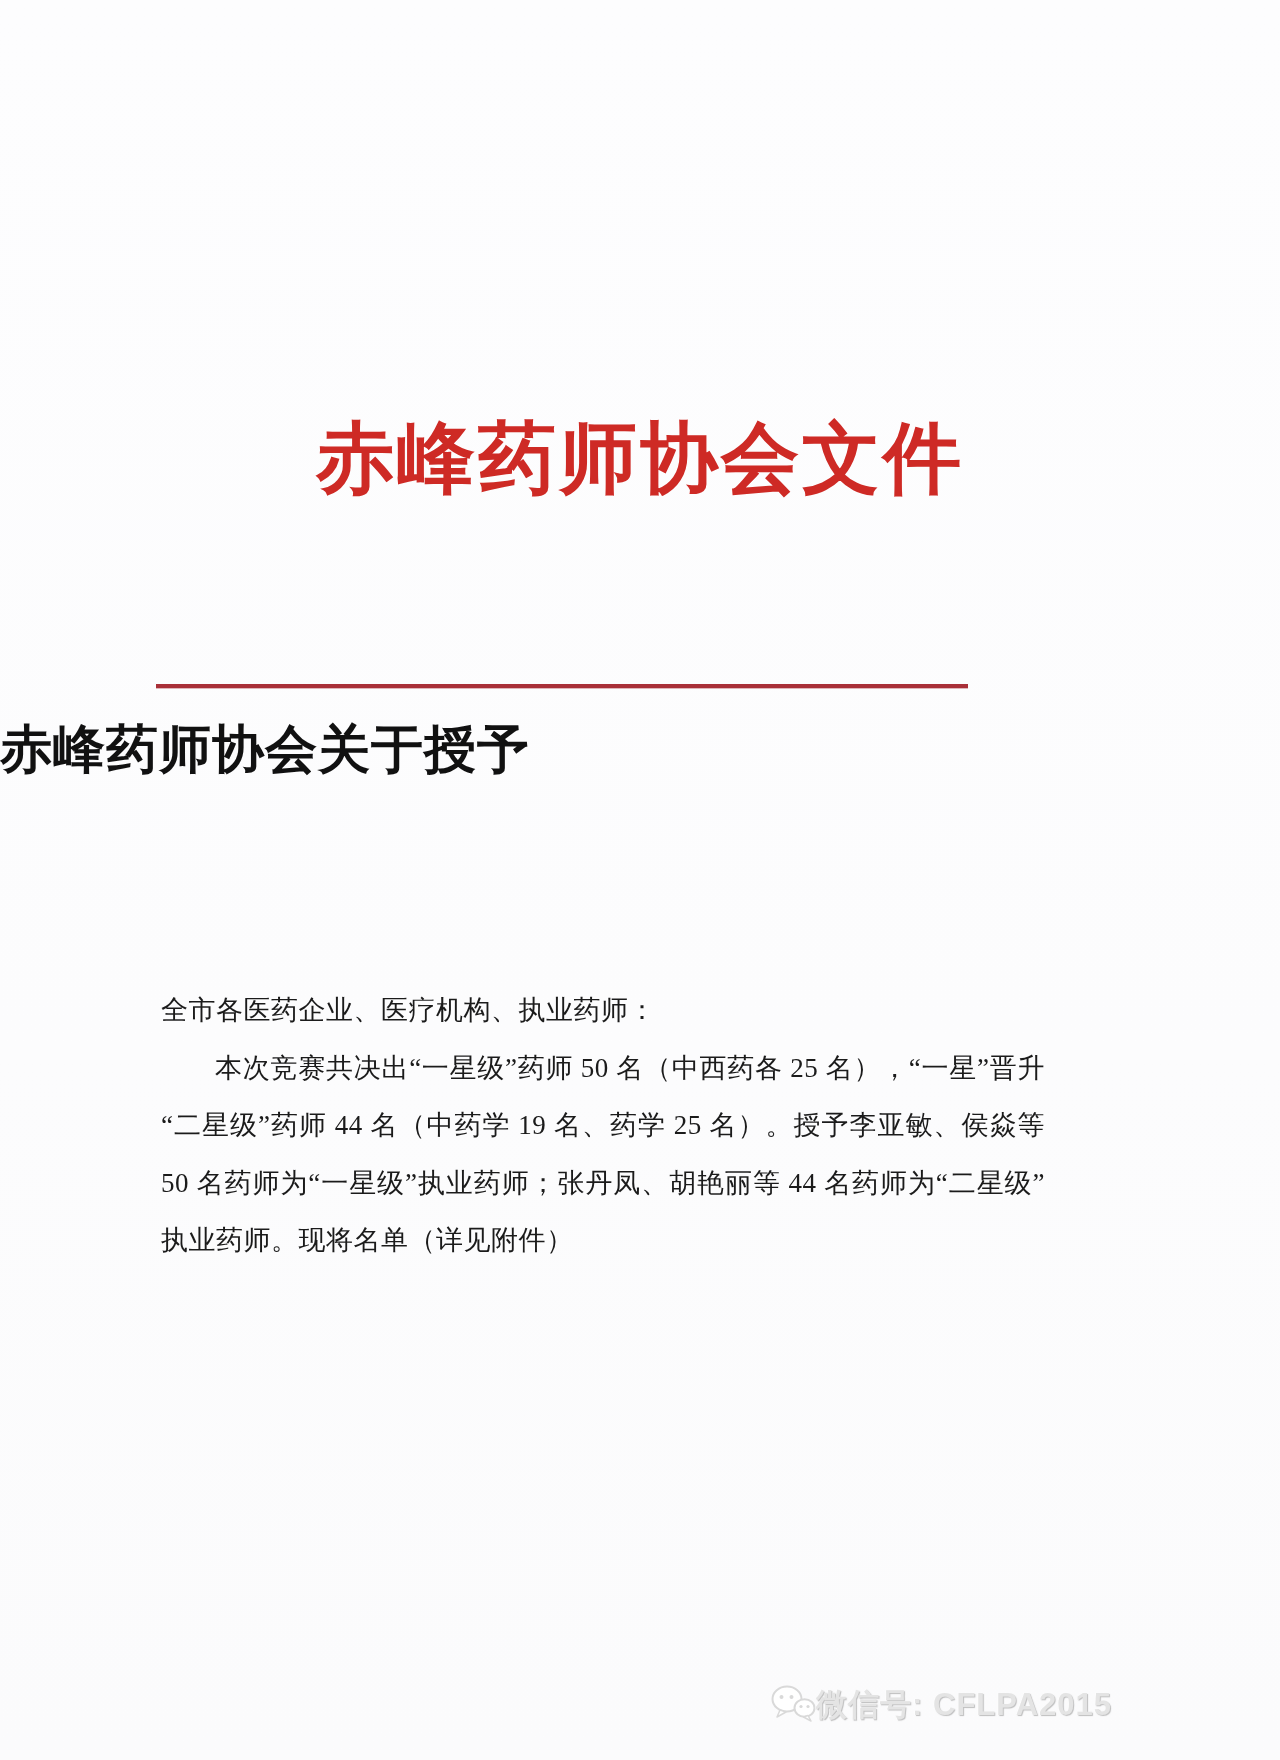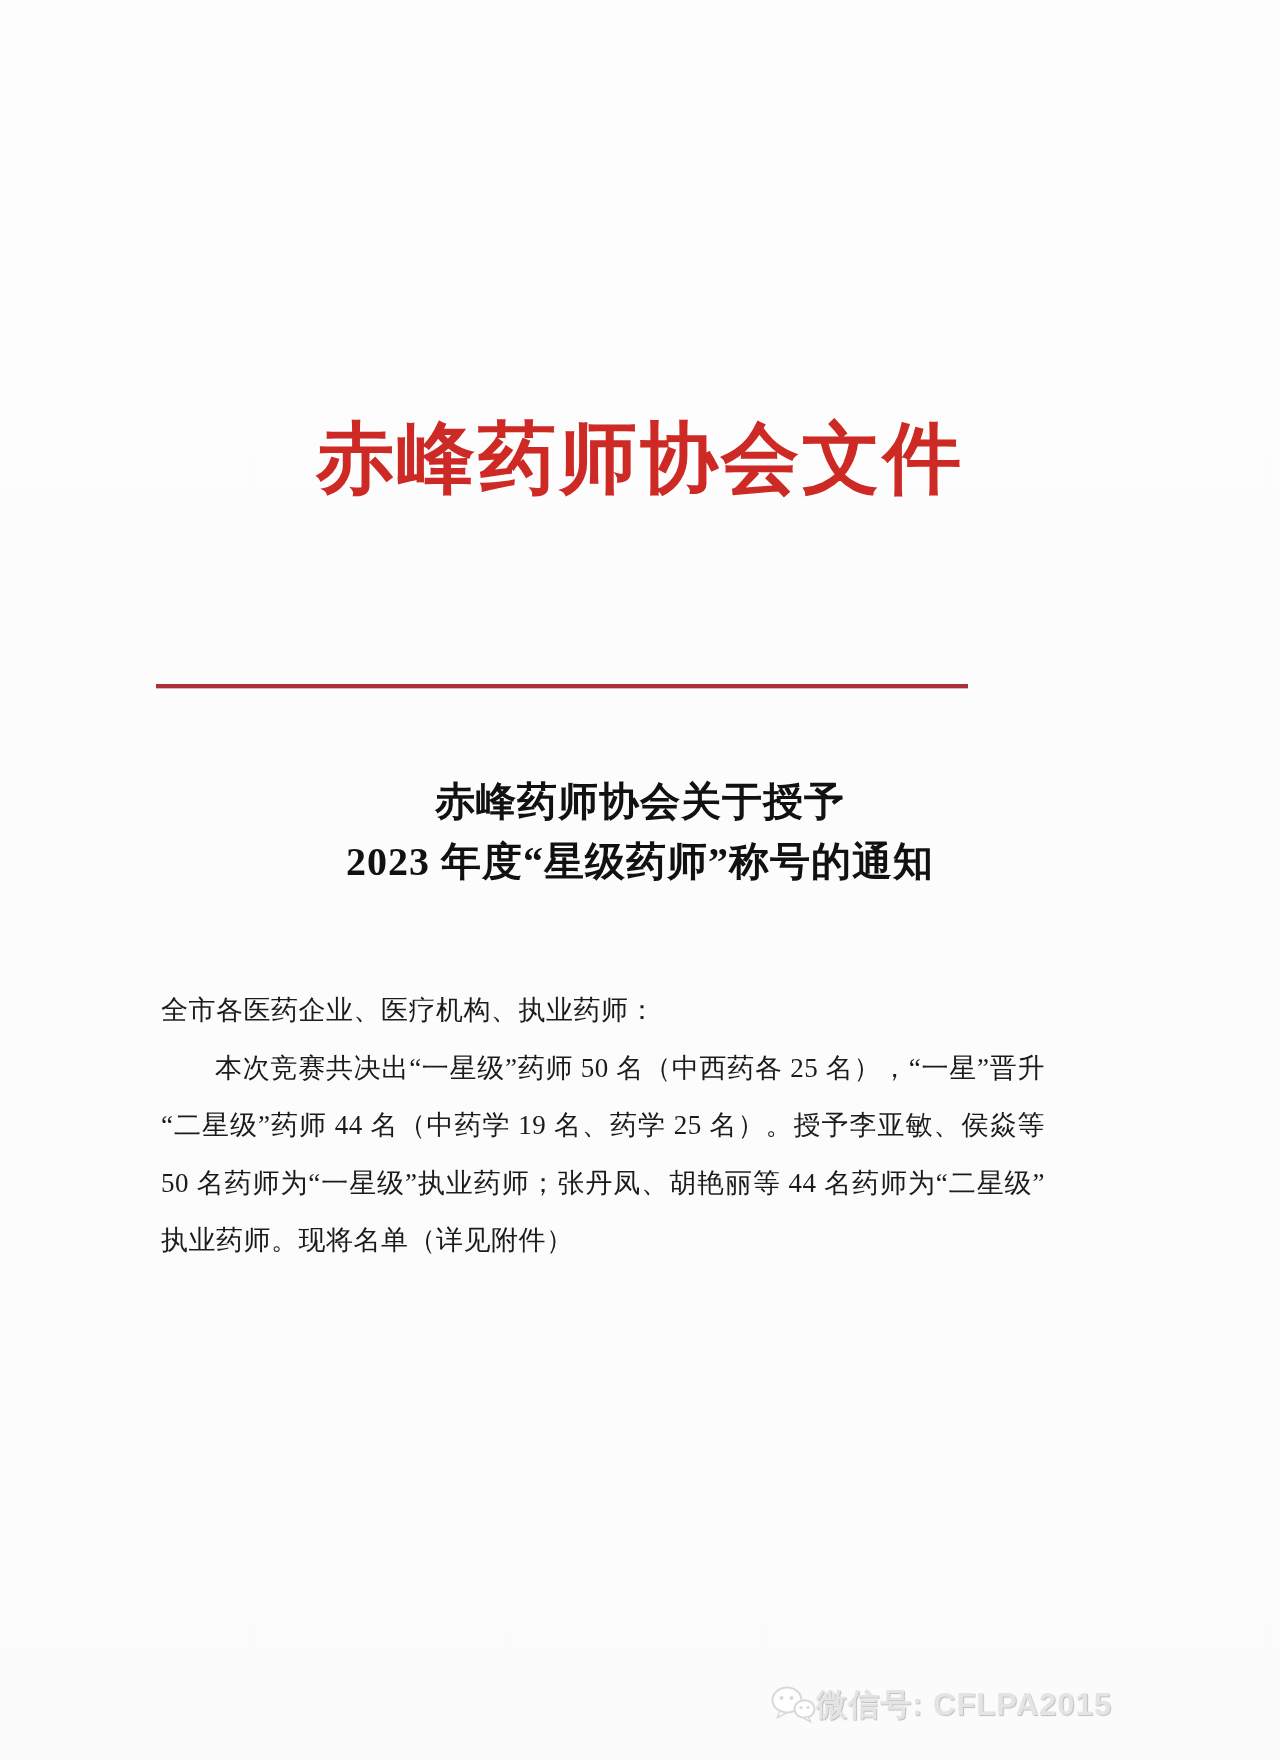--- a/index.html
+++ b/index.html
@@ -26,60 +26,59 @@
     position:absolute;top:633px;left:0;width:100%;
     text-align:center;
     font-size:30px;color:#1c1c1c;letter-spacing:2px;
   }
   .red-rule{
     position:absolute;top:684px;left:156px;width:812px;height:4px;
     background:var(--divider-red);
     box-shadow:0 1px 0 rgba(169,48,56,0.35);
   }
   .doc-title{
-    position:absolute;top:772px;left:0;width:100%;
-    margin:0;text-align:center;
-    font-size:40px;font-weight:bold;color:#111;
+    position:absolute;top:720px;left:0;width:100%;
+    margin:0;
+    font-size:52px;font-weight:bold;color:#111;
     line-height:60px;letter-spacing:1px;
   }
   .body-text{
     position:absolute;top:982px;left:161px;width:884px;
     font-size:27px;line-height:57.5px;color:#1b1b1b;
   }
   .body-text p{
     margin:0;
     text-align:justify;
     text-align-last:left;
     letter-spacing:0.5px;
   }
   .body-text p.indent{text-indent:2em;}
   .watermark{
     position:absolute;top:1684px;right:168px;
-    display:flex;align-items:center;
+    display:flex;
     font-family:"Liberation Sans","DejaVu Sans",sans-serif;
     font-weight:bold;font-size:31px;letter-spacing:1px;
     color:#e4e4e4;
     text-shadow:1px 1px 1px rgba(140,140,140,0.55), -0.5px -0.5px 0 #ffffff;
     white-space:nowrap;
   }
   .wechat-icon{display:inline-flex;line-height:0;}
 </style>
 </head>
 <body>
 
 <div class="page">
 
   <h1 class="letterhead">赤峰药师协会文件</h1>
 
 
   <div class="red-rule"></div>
 
   <h2 class="doc-title">
     <span>赤峰药师协会关于授予</span><br>
-    <span>2023 年度“星级药师”称号的通知</span>
   </h2>
 
   <div class="body-text">
     <p>全市各医药企业、医疗机构、执业药师：</p>
     <p class="indent">本次竞赛共决出“一星级”药师 50 名（中西药各 25 名），“一星”晋升“二星级”药师 44 名（中药学 19 名、药学 25 名）。授予李亚敏、侯焱等 50 名药师为“一星级”执业药师；张丹凤、胡艳丽等 44 名药师为“二星级”执业药师。现将名单（详见附件）</p>
   </div>
 
   <div class="watermark">
     <span class="wechat-icon">
       <svg width="46" height="40" viewBox="0 0 46 40" aria-hidden="true">

